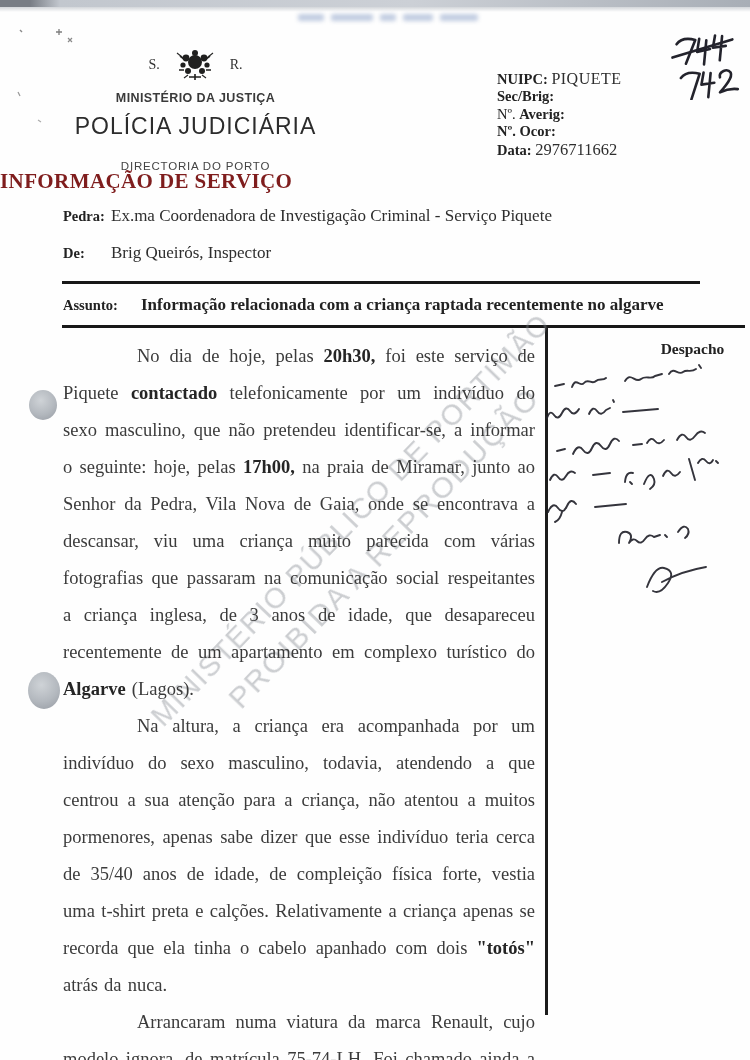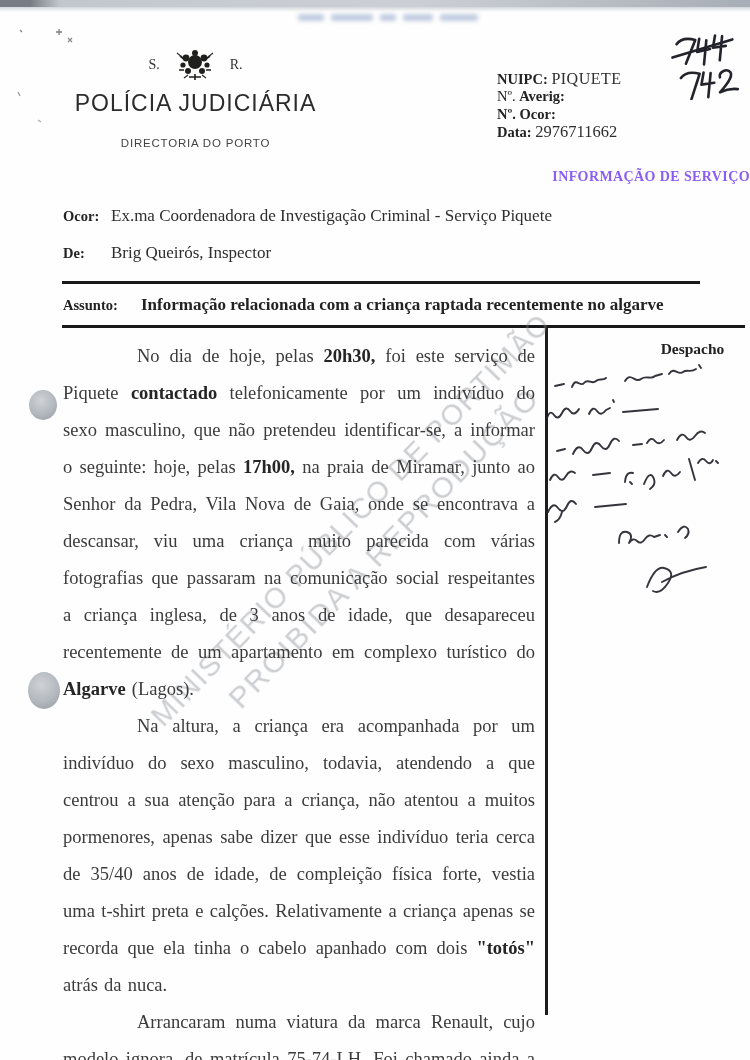--- a/index.html
+++ b/index.html
@@ -26,22 +26,22 @@
   .ministry{margin-top:9px;font-size:12.5px;font-weight:600;letter-spacing:.4px;color:#3a3a3a;}
   .agency{margin-top:8px;font-size:23px;letter-spacing:1px;color:#2c2c2c;}
   .directorate{margin-top:20px;font-size:11.5px;letter-spacing:.8px;color:#444;}
 
   
   .ref{left:497px;top:70px;width:220px;font-size:14.5px;line-height:17.4px;color:#222;}
   .ref .lbl{font-weight:bold;}
   .ref .val{font-weight:normal;font-size:16.5px;color:#2e2e2e;}
   .ref .nuipc-val{letter-spacing:.5px;font-size:16px;}
 
-  .title{left:0;top:169px;width:750px;text-align:right;font-size:14px;font-weight:bold;
-         letter-spacing:.4px;color:#8b5cf6;}
+  .title{left:0;top:169px;width:750px;text-align:left;font-size:21px;font-weight:bold;
+         letter-spacing:.4px;color:#7f1d1d;}
 
   .fieldrow{left:63px;width:640px;color:#2e2e2e;}
   .flabel{font-weight:bold;font-size:14.5px;color:#222;}
   .fvalue{font-size:17px;}
   .row-para{top:206px;}
   .row-de{top:243px;}
   .row-assunto{top:295px;}
   .row-assunto .fvalue{font-weight:bold;font-size:17px;color:#222;}
 
   .rule{background:#181818;height:2.5px;}
@@ -111,27 +111,29 @@
             <circle cx="33" cy="17" r="2.6"></circle>
           <circle cx="14" cy="23" r="3"></circle>
             <circle cx="28" cy="23" r="3"></circle>
           <circle cx="21" cy="5" r="3"></circle>
           <path d="M6,8 l4,3 M36,8 l-4,3 M5,22 l5,0 M37,22 l-5,0 M21,26 l0,6 M15,29 l12,0" stroke="#20201f" stroke-width="1.6"></path>
           <path d="M3,5 l5,4 M39,5 l-5,4 M10,30 l4,-3 M32,30 l-4,-3" stroke="#2b2b2a" stroke-width="1.2"></path>
         </g>
       </svg>
       <span>R.</span>
     </div>
+    <div class="ministry">MINISTÉRIO DA JUSTIÇA</div>
     <div class="agency">POLÍCIA JUDICIÁRIA</div>
     <div class="directorate">DIRECTORIA DO PORTO</div>
   </div>
 
   <div class="abs ref">
     <div><span class="lbl">NUIPC:</span>
       <span class="val nuipc-val">PIQUETE</span></div>
+    <div class="lbl">Sec/Brig:</div>
     <div><span>Nº.</span>
       <span class="lbl">Averig:</span></div>
     <div class="lbl">Nº. Ocor:</div>
     <div><span class="lbl">Data:</span>
       <span class="val">2976711662</span></div>
   </div>
 
   <svg class="abs" style="left:670px;top:28px" width="80" height="72" viewBox="0 0 80 72">
     <g class="ink" stroke-width="2.6" transform="rotate(-4 40 36)">
       <path d="M8,14 C13,8 21,9 27,11 L16,34"></path>
@@ -140,21 +142,21 @@
       <path d="M3,27 L64,13"></path>
       <path d="M10,48 C15,42 23,43 29,45 L19,70"></path>
       <path d="M33,44 L30,56 L43,55 M40,45 L36,69"></path>
       <path d="M49,50 C48,44 57,41 60,46 C62,51 54,59 48,65 C53,63 61,62 66,63"></path>
     </g>
   </svg>
 
   <div class="abs title">INFORMAÇÃO DE SERVIÇO</div>
 
   <div class="abs fieldrow row-para">
-    <span class="flabel" style="display:inline-block;width:44px;">Ocor:</span>
+    <span class="flabel" style="display:inline-block;width:44px;">Pedra:</span>
     <span class="fvalue">Ex.ma Coordenadora de Investigação Criminal - Serviço Piquete</span>
   </div>
   <div class="abs fieldrow row-de">
     <span class="flabel" style="display:inline-block;width:44px;">De:</span>
     <span class="fvalue">Brig Queirós, Inspector</span>
   </div>
 
   <div class="abs rule rule1"></div>
 
   <div class="abs fieldrow row-assunto">

